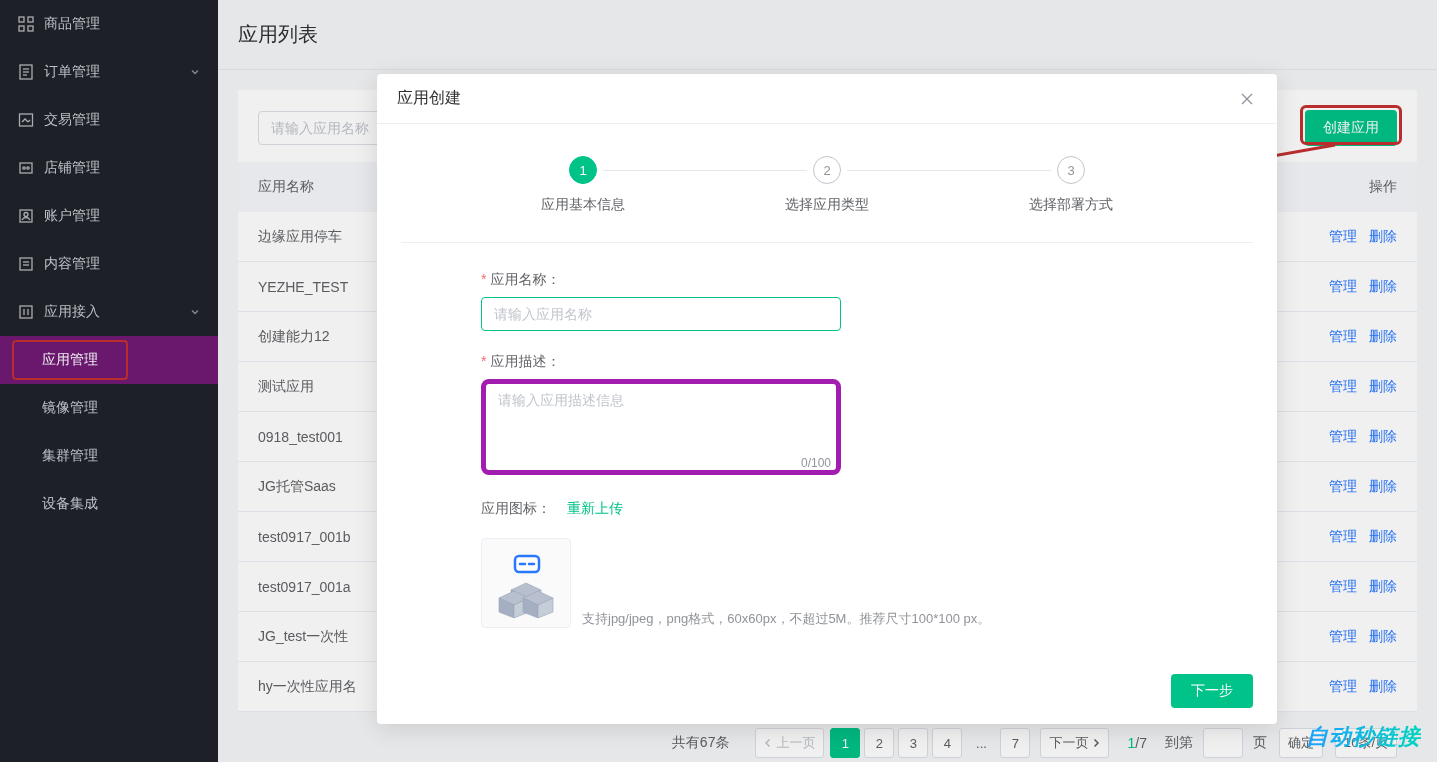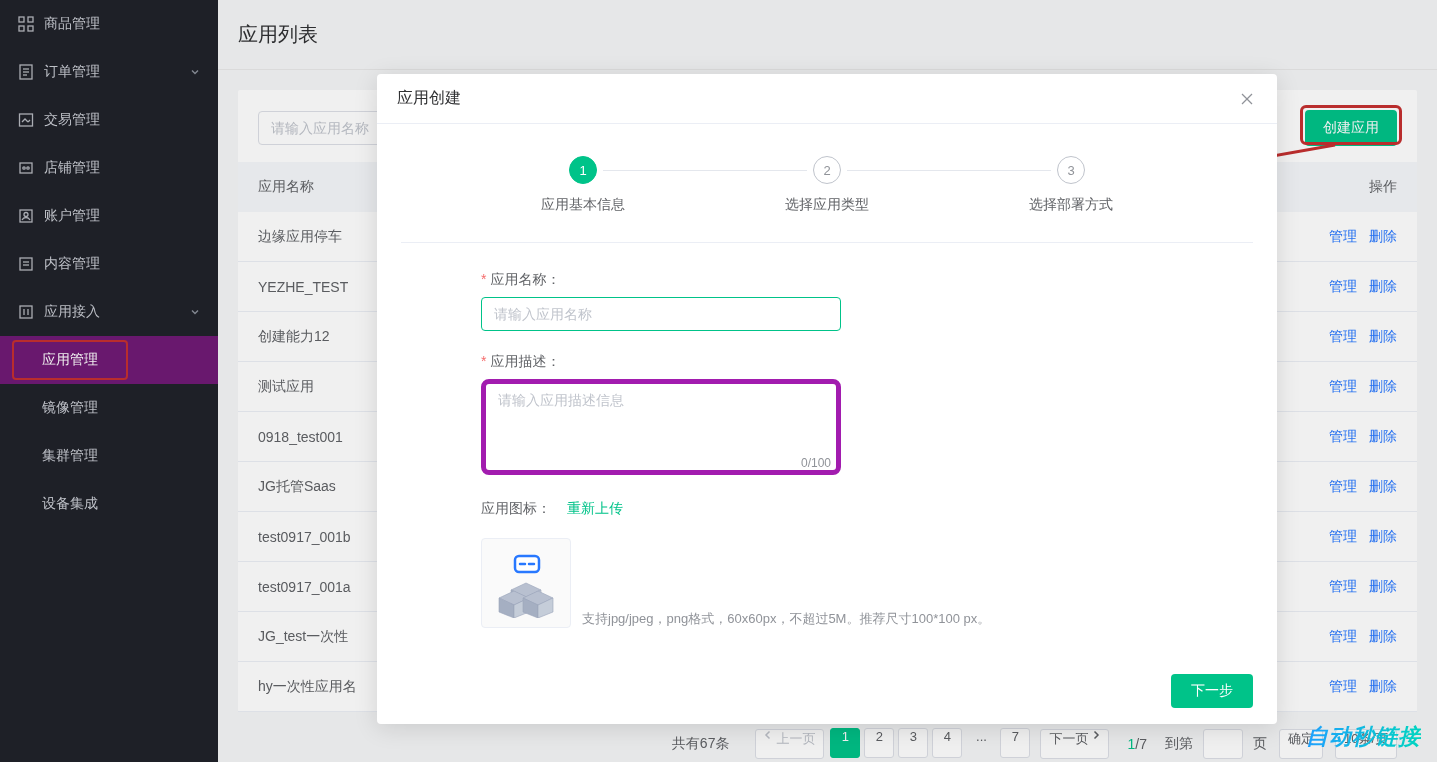--- a/index.html
+++ b/index.html
@@ -33,21 +33,21 @@
 .table-header { display: flex; background: #f5f7fa; height: 50px; align-items: center; padding: 0 20px; color: #606266; font-weight: 500; }
 .col-name { flex: 1; }
 .col-actions { width: 100px; text-align: right; }
 .table-row { display: flex; height: 50px; align-items: center; padding: 0 20px; border-bottom: 1px solid #ebeef5; }
 .table-row .col-name { color: #606266; }
 .link { color: #2878ff; cursor: pointer; margin-right: 8px; }
 .link:last-child { margin-right: 0; }
 
 .pagination { display: flex; align-items: center; justify-content: flex-end; padding: 16px 20px 0; gap: 6px; color: #606266; }
 .pagination .total { margin-right: 20px; }
-.pg-btn { min-width: 30px; height: 30px; border: 1px solid #dcdfe6; background: #fff; border-radius: 3px; display: inline-flex; justify-content: center; cursor: pointer; padding: 0 8px; font-size: 13px; color: #606266; }
+.pg-btn { min-width: 30px; height: 30px; border: 1px solid #dcdfe6; background: #fff; border-radius: 3px; display: inline-flex; align-items: center; justify-content: center; cursor: pointer; padding: 0 8px; font-size: 13px; color: #606266; }
 .pg-btn.active { background: #00c389; color: #fff; border-color: #00c389; }
 .pg-btn.disabled { color: #c0c4cc; cursor: not-allowed; }
 .pg-info .cur { color: #00c389; }
 .pg-input { width: 40px; height: 30px; border: 1px solid #dcdfe6; border-radius: 3px; text-align: center; font-size: 13px; margin: 0 4px; }
 
 
 .mask { position: absolute; inset: 0; background: rgba(0,0,0,0.06); }
 .modal { position: absolute; left: 377px; top: 74px; width: 900px; background: #fff; border-radius: 4px; box-shadow: 0 4px 24px rgba(0,0,0,0.12); }
 .modal-header { height: 50px; display: flex; align-items: center; padding: 0 20px; border-bottom: 1px solid #ebeef5; }
 .modal-title { font-size: 16px; color: #303133; }

